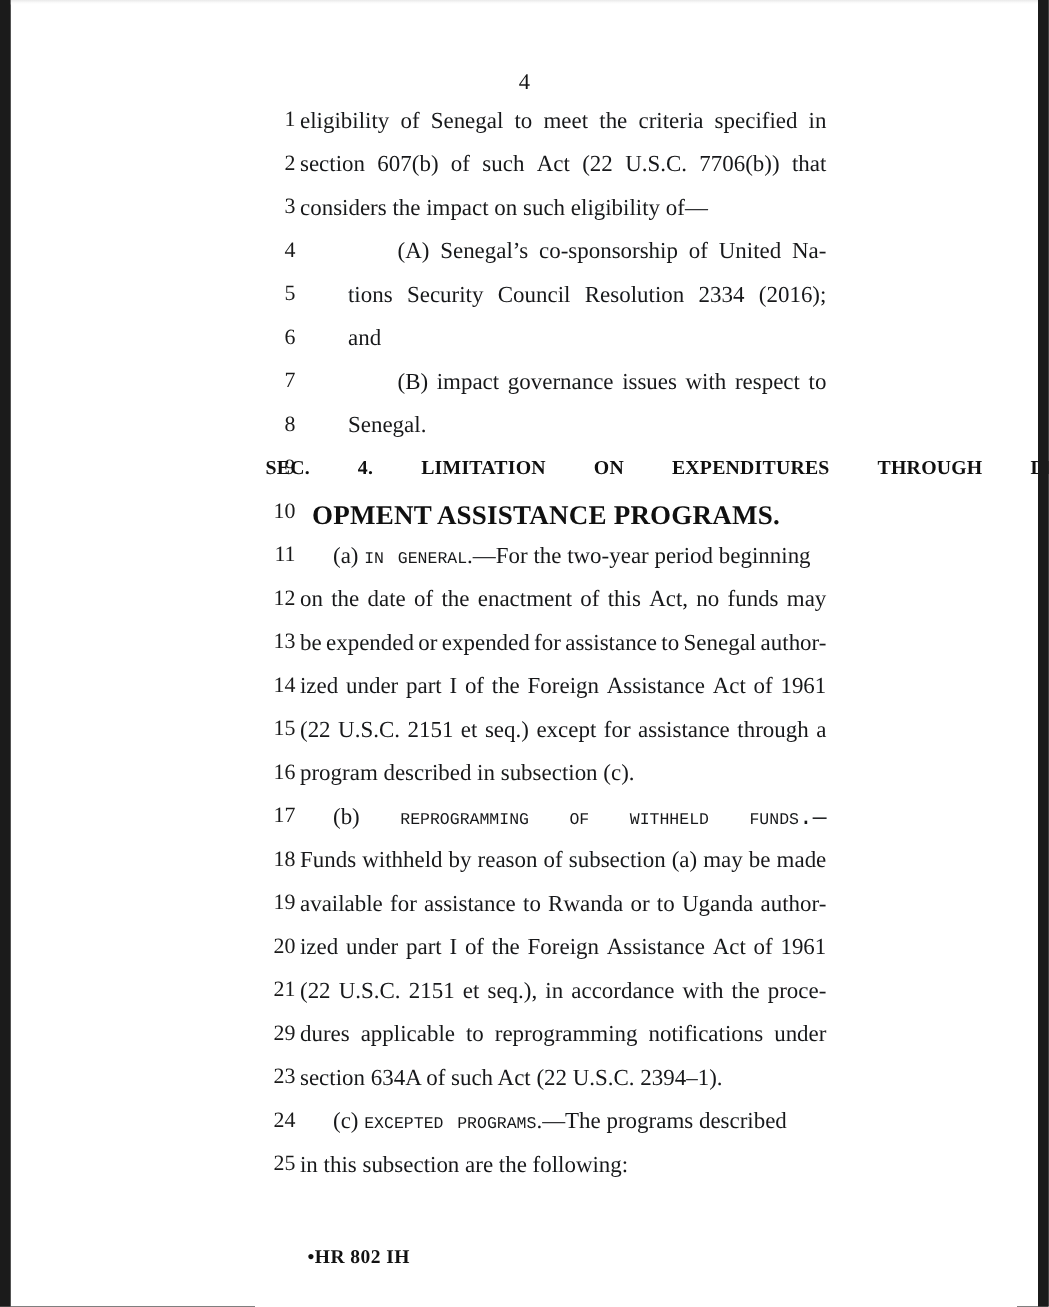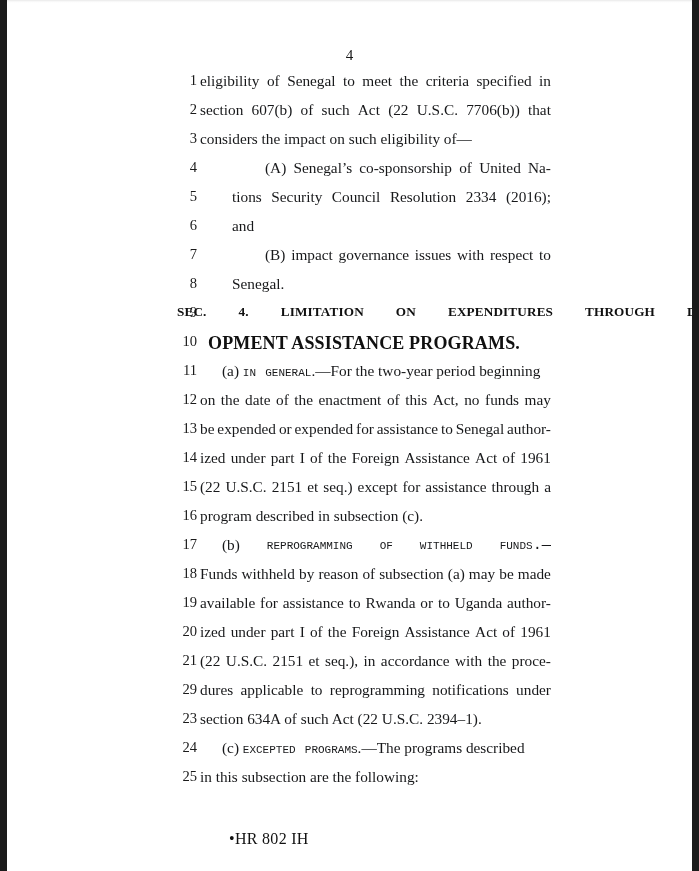--- a/index.html
+++ b/index.html
@@ -135,26 +135,25 @@
     font-variant: small-caps;
     text-transform: lowercase;
     font-family: Liberation Mono, monospace;
   }
 
   
   .footer {
     position: absolute;
     left: 198px;
     top: 830px;
-    font-weight: normal;
-    font-size: 16px;
+    font-weight: bold;
+    font-size: 13px;
     letter-spacing: 0.3px;
     color: #121212;
     font-variant: small-caps;
-    margin-left: 24px;
   }
 </style>
 </head>
 <body>
 
 <div class="gutter left"></div>
 <div class="gutter right"></div>
 
 <div class="page">
   <div class="page-top-edge"></div>

